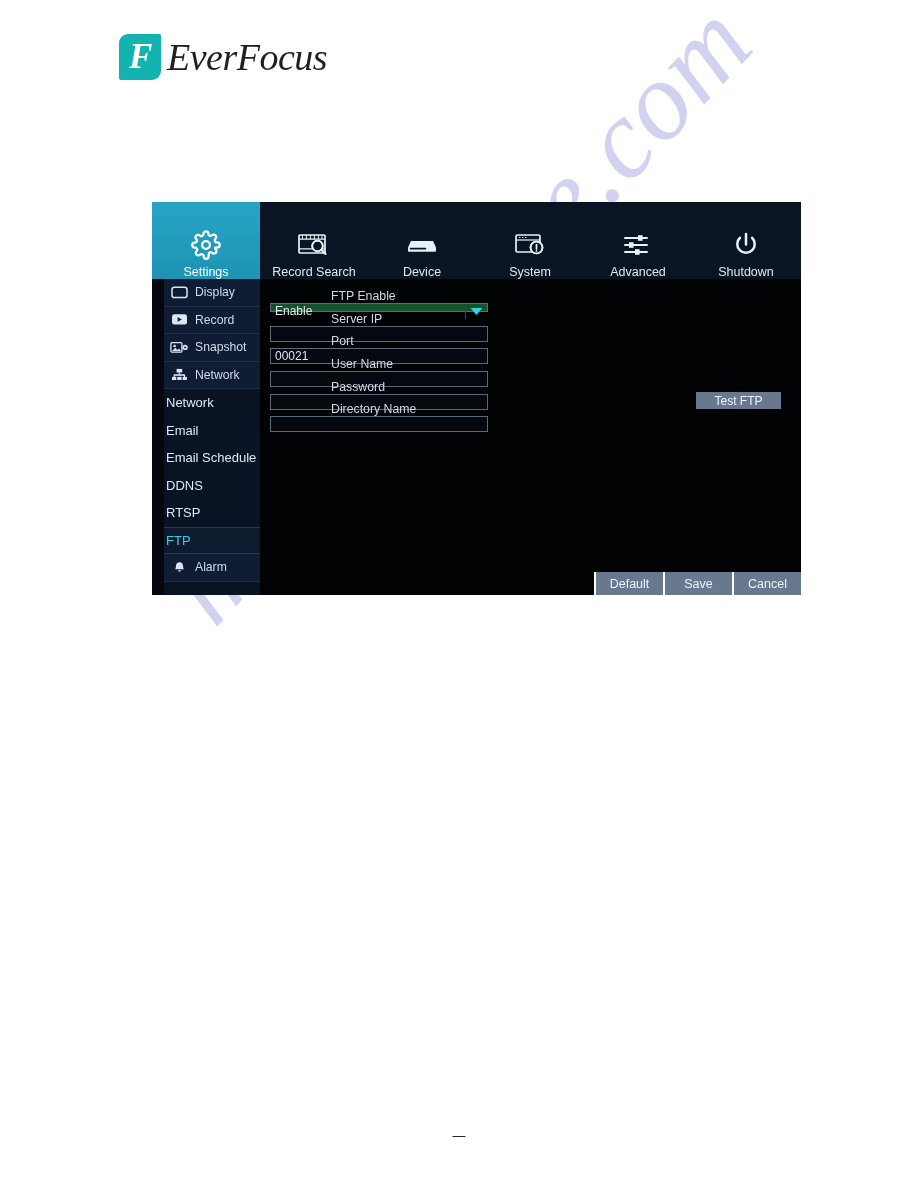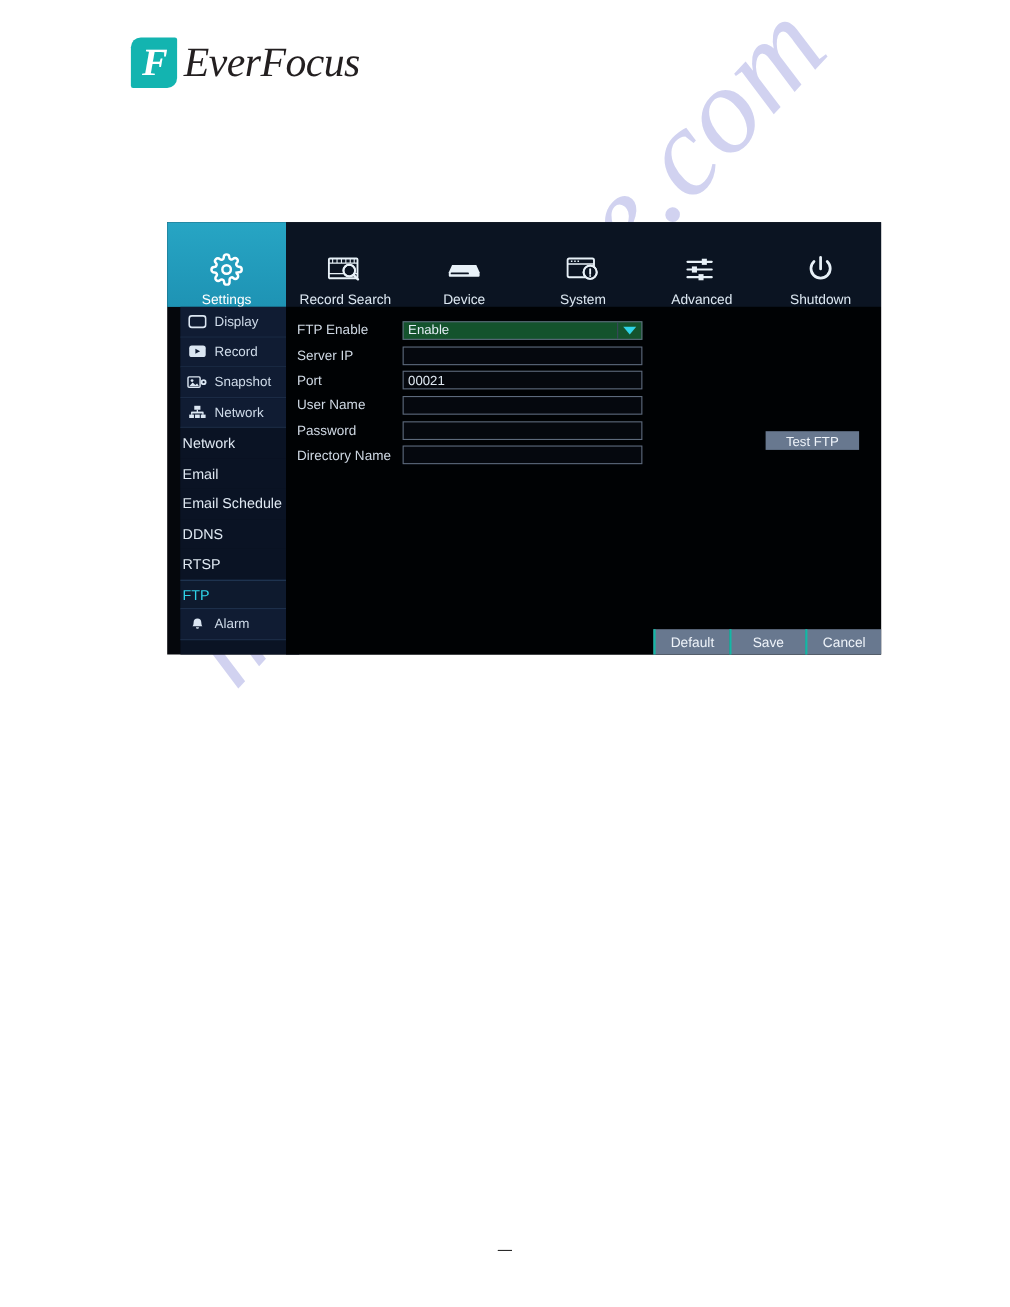--- a/index.html
+++ b/index.html
@@ -193,20 +193,21 @@
   }
   .form {
     position: absolute;
     left: 10px;
     top: 10px;
   }
   .frow {
     display: flex;
     align-items: center;
     height: 22.7px;
+    flex-direction: column;
   }
   .flabel {
     width: 96px;
     font-size: 12.3px;
     color: #cfd9e4;
     white-space: nowrap;
   }
   .finput {
     width: 218px;
     height: 17px;
@@ -271,21 +272,21 @@
     right: 0;
     bottom: 0;
     display: flex;
     height: 23px;
   }
   .btnbar button {
     width: 69px;
     height: 23px;
     background: #68788f;
     border: none;
-    border-left: 2px solid #14b8a6;
+    border-left: 2px solid #ffffff;
     color: #eef3f9;
     font-size: 12.5px;
     font-family: "Liberation Sans", sans-serif;
     cursor: pointer;
   }
 
   
   .footer-dash {
     position: absolute;
     left: 0;

